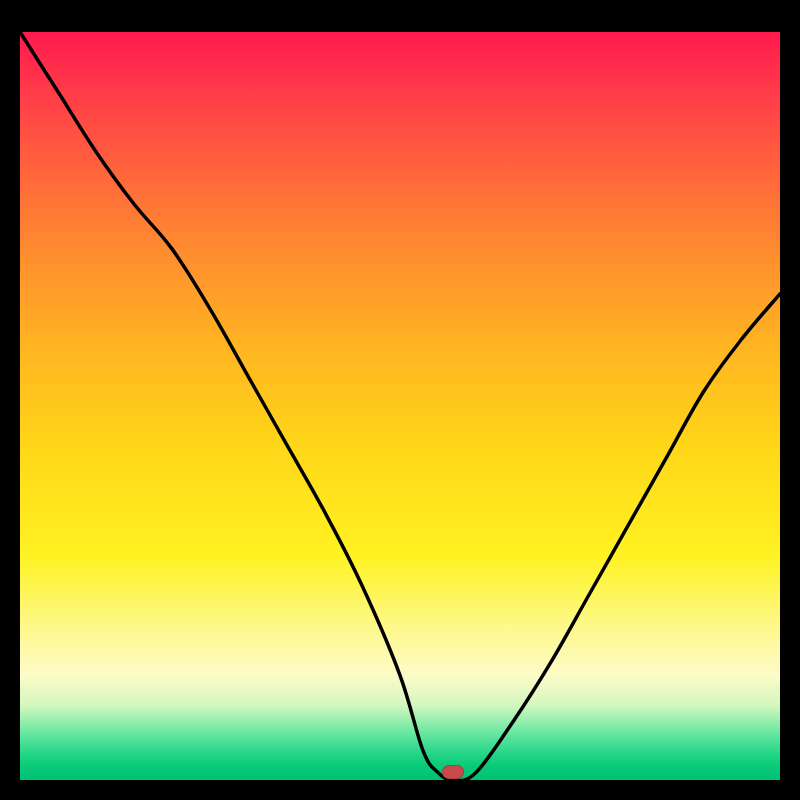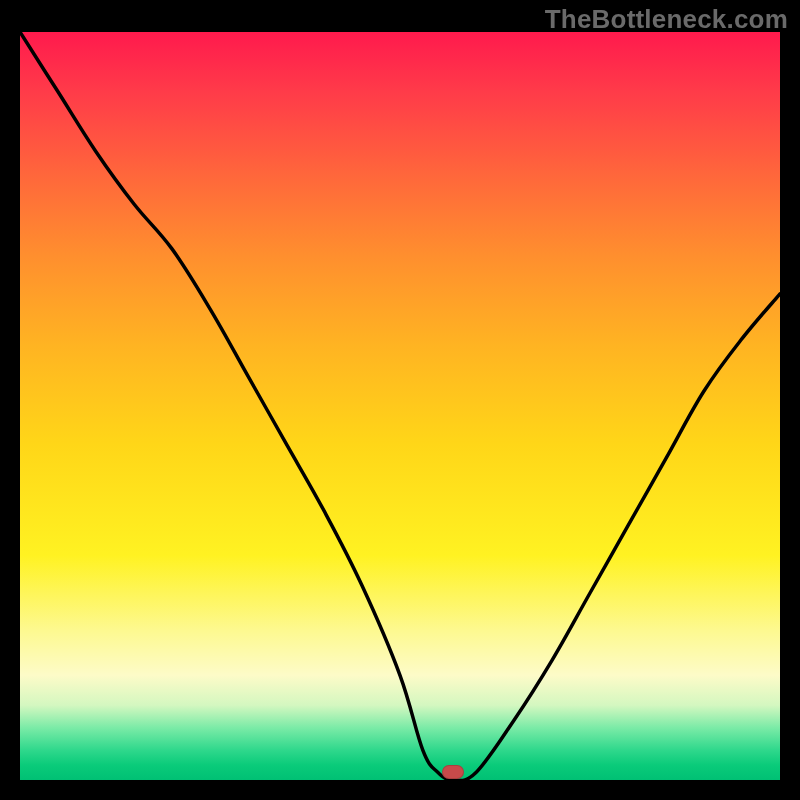--- a/index.html
+++ b/index.html
@@ -71,21 +71,20 @@
     background: #c84a4a;
     transform: translate(-50%, -50%);
     box-shadow: 0 0 0 1px rgba(0,0,0,0.15) inset;
   }
 </style>
 </head>
 <body>
 
 <div class="container">
 
-  <div class="watermark">TheBottleneck.com</div>
 
   <div class="plot-frame">
     <div class="gradient-bg"></div>
 
     <svg class="curve-svg" viewBox="0 0 760 748" preserveAspectRatio="none">
       <path class="curve-path" d="M 0.0 0.0 C 6.8 10.8, 24.3 38.3, 38.0 59.8 C 51.7 81.4, 62.3 99.5, 76.0 119.7 C 89.7 139.9, 100.3 154.5, 114.0 172.0 C 127.7 189.5, 138.3 198.1, 152.0 216.9 C 165.7 235.8, 176.3 253.9, 190.0 276.8 C 203.7 299.6, 214.3 319.8, 228.0 344.1 C 241.7 368.3, 252.3 387.2, 266.0 411.4 C 279.7 435.6, 290.3 453.1, 304.0 478.7 C 317.7 504.3, 328.3 523.9, 342.0 553.5 C 355.7 583.1, 369.1 613.7, 380.0 643.3 C 390.9 672.9, 396.0 700.6, 402.8 718.1 C 409.6 735.6, 412.5 735.1, 418.0 740.5 C 423.5 745.9, 426.4 748.0, 433.2 748.0 C 440.0 748.0, 445.1 751.3, 456.0 740.5 C 466.9 729.7, 480.3 708.4, 494.0 688.2 C 507.7 668.0, 518.3 651.2, 532.0 628.3 C 545.7 605.4, 556.3 585.2, 570.0 561.0 C 583.7 536.8, 594.3 517.9, 608.0 493.7 C 621.7 469.4, 632.3 450.6, 646.0 426.4 C 659.7 402.1, 670.3 380.6, 684.0 359.0 C 697.7 337.5, 708.3 324.2, 722.0 306.7 C 735.7 289.2, 753.2 269.9, 760.0 261.8"></path>
     </svg>
 
     <div class="marker" style="left: 433.2px; top: 740px;"></div>
   </div>

